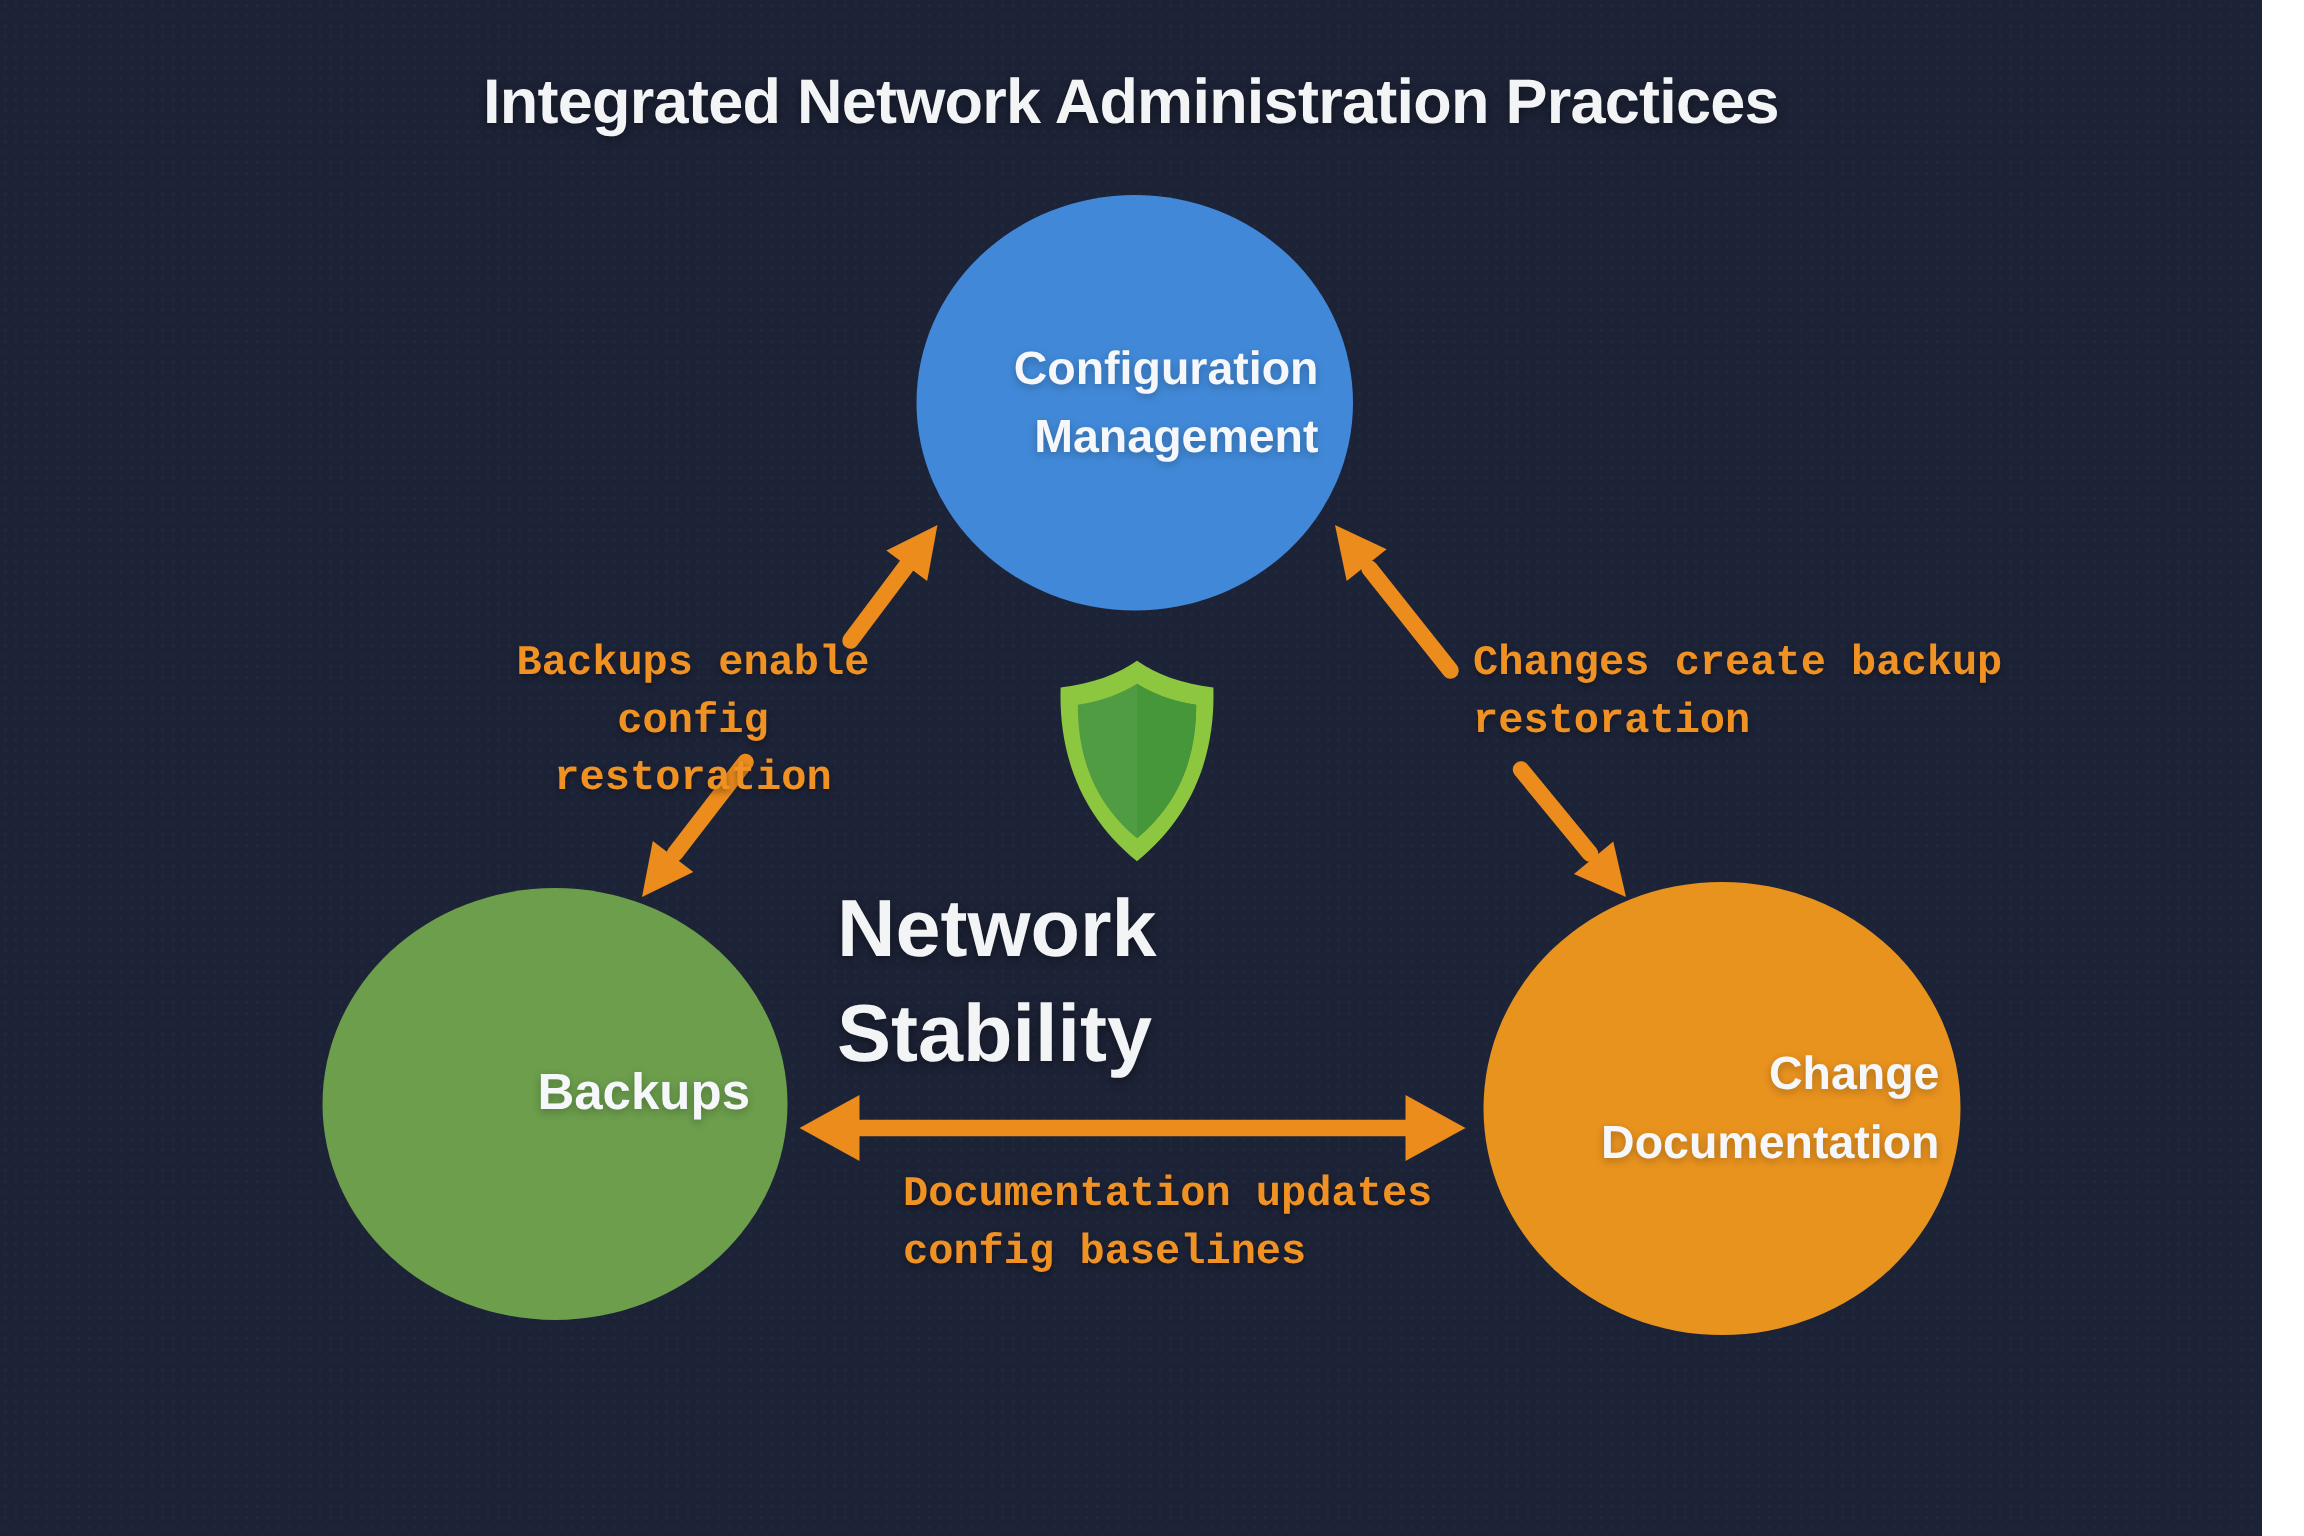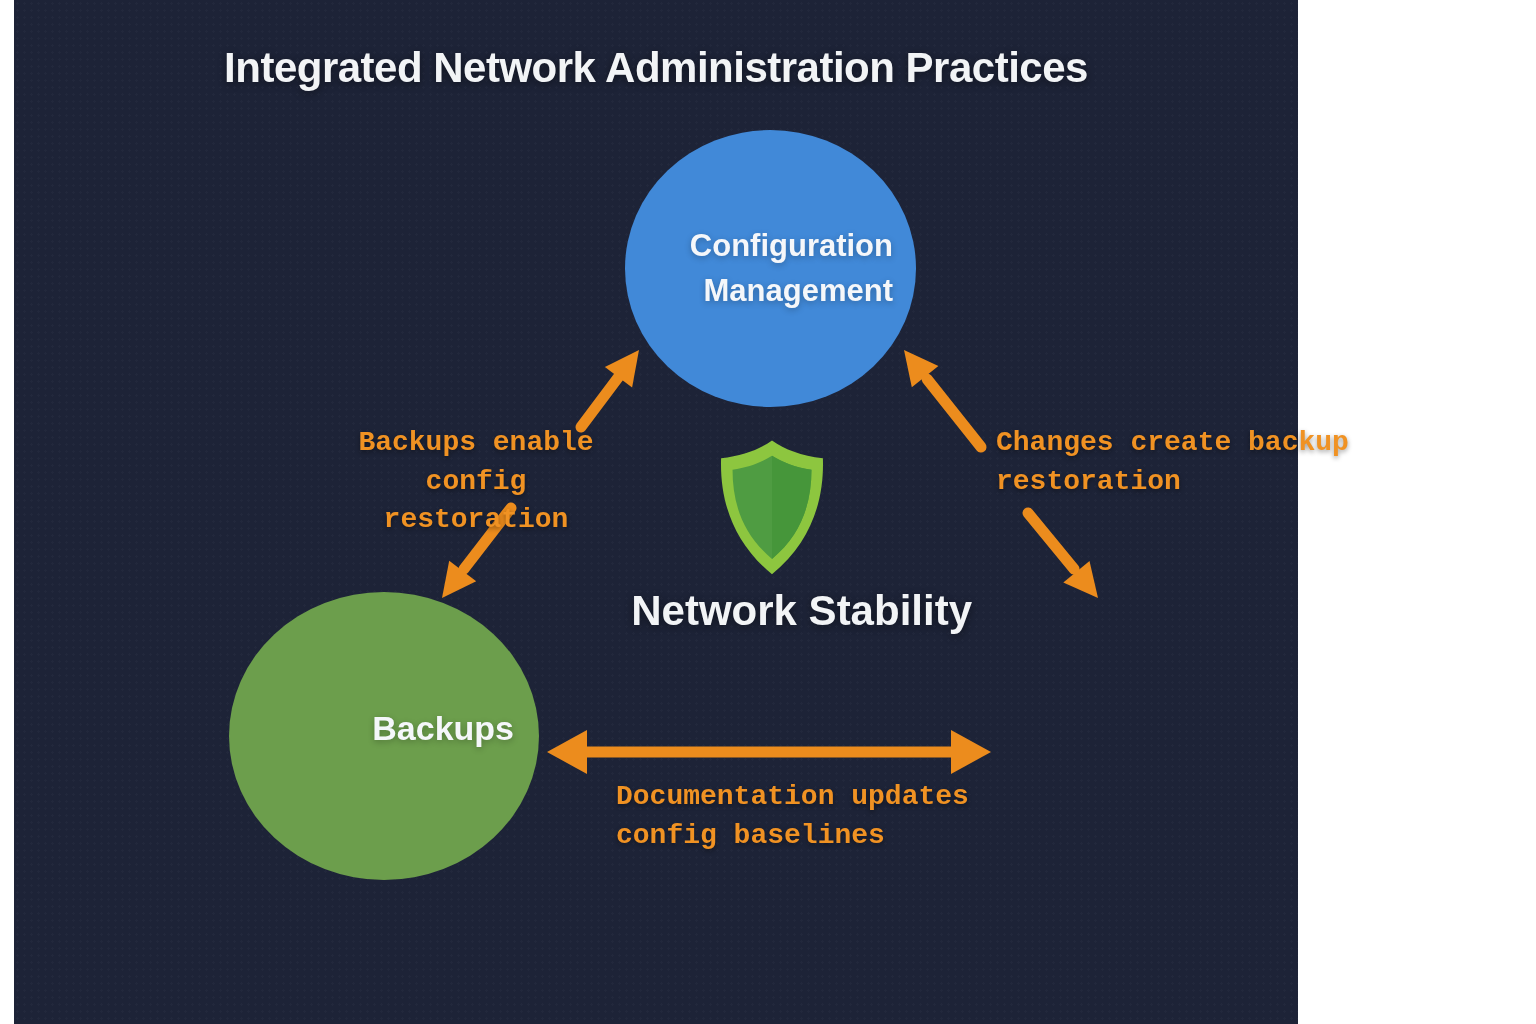--- a/index.html
+++ b/index.html
@@ -1,25 +1,24 @@
 <!DOCTYPE html>
 <html><head>
 <meta charset="utf-8">
 <style>
   html, body { margin: 0; padding: 0; }
   body {
     width: 1536px; height: 1024px; overflow: hidden;
     font-family: "Liberation Sans", "DejaVu Sans", sans-serif;
   }
   .canvas {
-    position: relative; width: 1284px; height: 1024px;
+    position: relative; width: 1508px; height: 1024px;
     background-color: #1D2337;
     background-image: radial-gradient(rgba(255,255,255,0.025) 1px, transparent 1.2px);
     background-size: 7px 7px;
-    margin-left: 14px;
   }
   .title {
     position: absolute; top: 44px; left: 0; width: 100%;
     text-align: center; margin: 0;
     font-size: 42px; font-weight: 700; letter-spacing: -0.5px;
     color: #F2F4F6;
     text-shadow: 0 2px 8px rgba(0,0,0,0.45);
   }
   .node {
     position: absolute; border-radius: 50%;
@@ -30,21 +29,21 @@
   .node-config { left: 611px; top: 130px; width: 291px; height: 277px; font-size: 31px; line-height: 1.42; }
   .node-config .node-label { width: 245px; }
   .node-backups { left: 215px; top: 592px; width: 310px; height: 288px; font-size: 34px; }
   .node-backups .node-label { width: 260px; transform: translateY(-8px); }
   .node-change { left: 989px; top: 588px; width: 318px; height: 302px; font-size: 31px; line-height: 1.5; }
   .node-change .node-label { width: 290px; }
   .arrows { position: absolute; left: 0; top: 0; }
   .shield { position: absolute; left: 694px; top: 438px; }
   .center-label {
     position: absolute; left: 558px; top: 584px; width: 400px;
-    text-align: right; font-size: 42px; line-height: 1.3; font-weight: 700;
+    text-align: left; font-size: 54px; line-height: 1.3; font-weight: 700;
     color: #F2F4F6; text-shadow: 0 2px 8px rgba(0,0,0,0.45);
   }
   .edge-label {
     position: absolute; color: #F09223; font-size: 28px; font-weight: 700;
     line-height: 1.38; text-shadow: 0 2px 5px rgba(0,0,0,0.4); font-family: Liberation Mono, monospace;
   }
   .edge-left   { left: 322px; top: 424px; width: 280px; text-align: center; }
   .edge-right  { left: 982px; top: 424px; width: 360px; text-align: left; }
   .edge-bottom { left: 602px; top: 778px; width: 360px; text-align: left; }
 </style>
@@ -80,20 +79,23 @@
   </svg>
 
   <div class="node node-config" style="background: rgb(65, 137, 216);">
     <span class="node-label">Configuration Management</span>
   </div>
 
   <div class="node node-backups" style="background: rgb(108, 158, 76);">
     <span class="node-label">Backups</span>
   </div>
 
+  <div class="node node-change" style="background: rgb(233, 147, 31);">
+    <span class="node-label">Change Documentation</span>
+  </div>
 
   <svg class="shield" width="128" height="140" viewBox="0 0 100 110">
     <defs>
       <clipPath id="rightHalf">
           <rect x="50" y="0" width="50" height="110"></rect>
         </clipPath>
     </defs>
     <path d="M50 2 C60 9 73 14 90 16 C91 47 82 81 50 107 C18 81 9 47 10 16 C27 14 40 9 50 2 Z" fill="#8DC63F"></path>
     <path d="M50 14 C58 19 68 23 81 25 C81 50 74 75 50 95 C26 75 19 50 19 25 C32 23 42 19 50 14 Z" fill="#4F9C42"></path>
     <path d="M50 14 C58 19 68 23 81 25 C81 50 74 75 50 95 C26 75 19 50 19 25 C32 23 42 19 50 14 Z" clip-path="url(#rightHalf)" fill="#46963A"></path>

